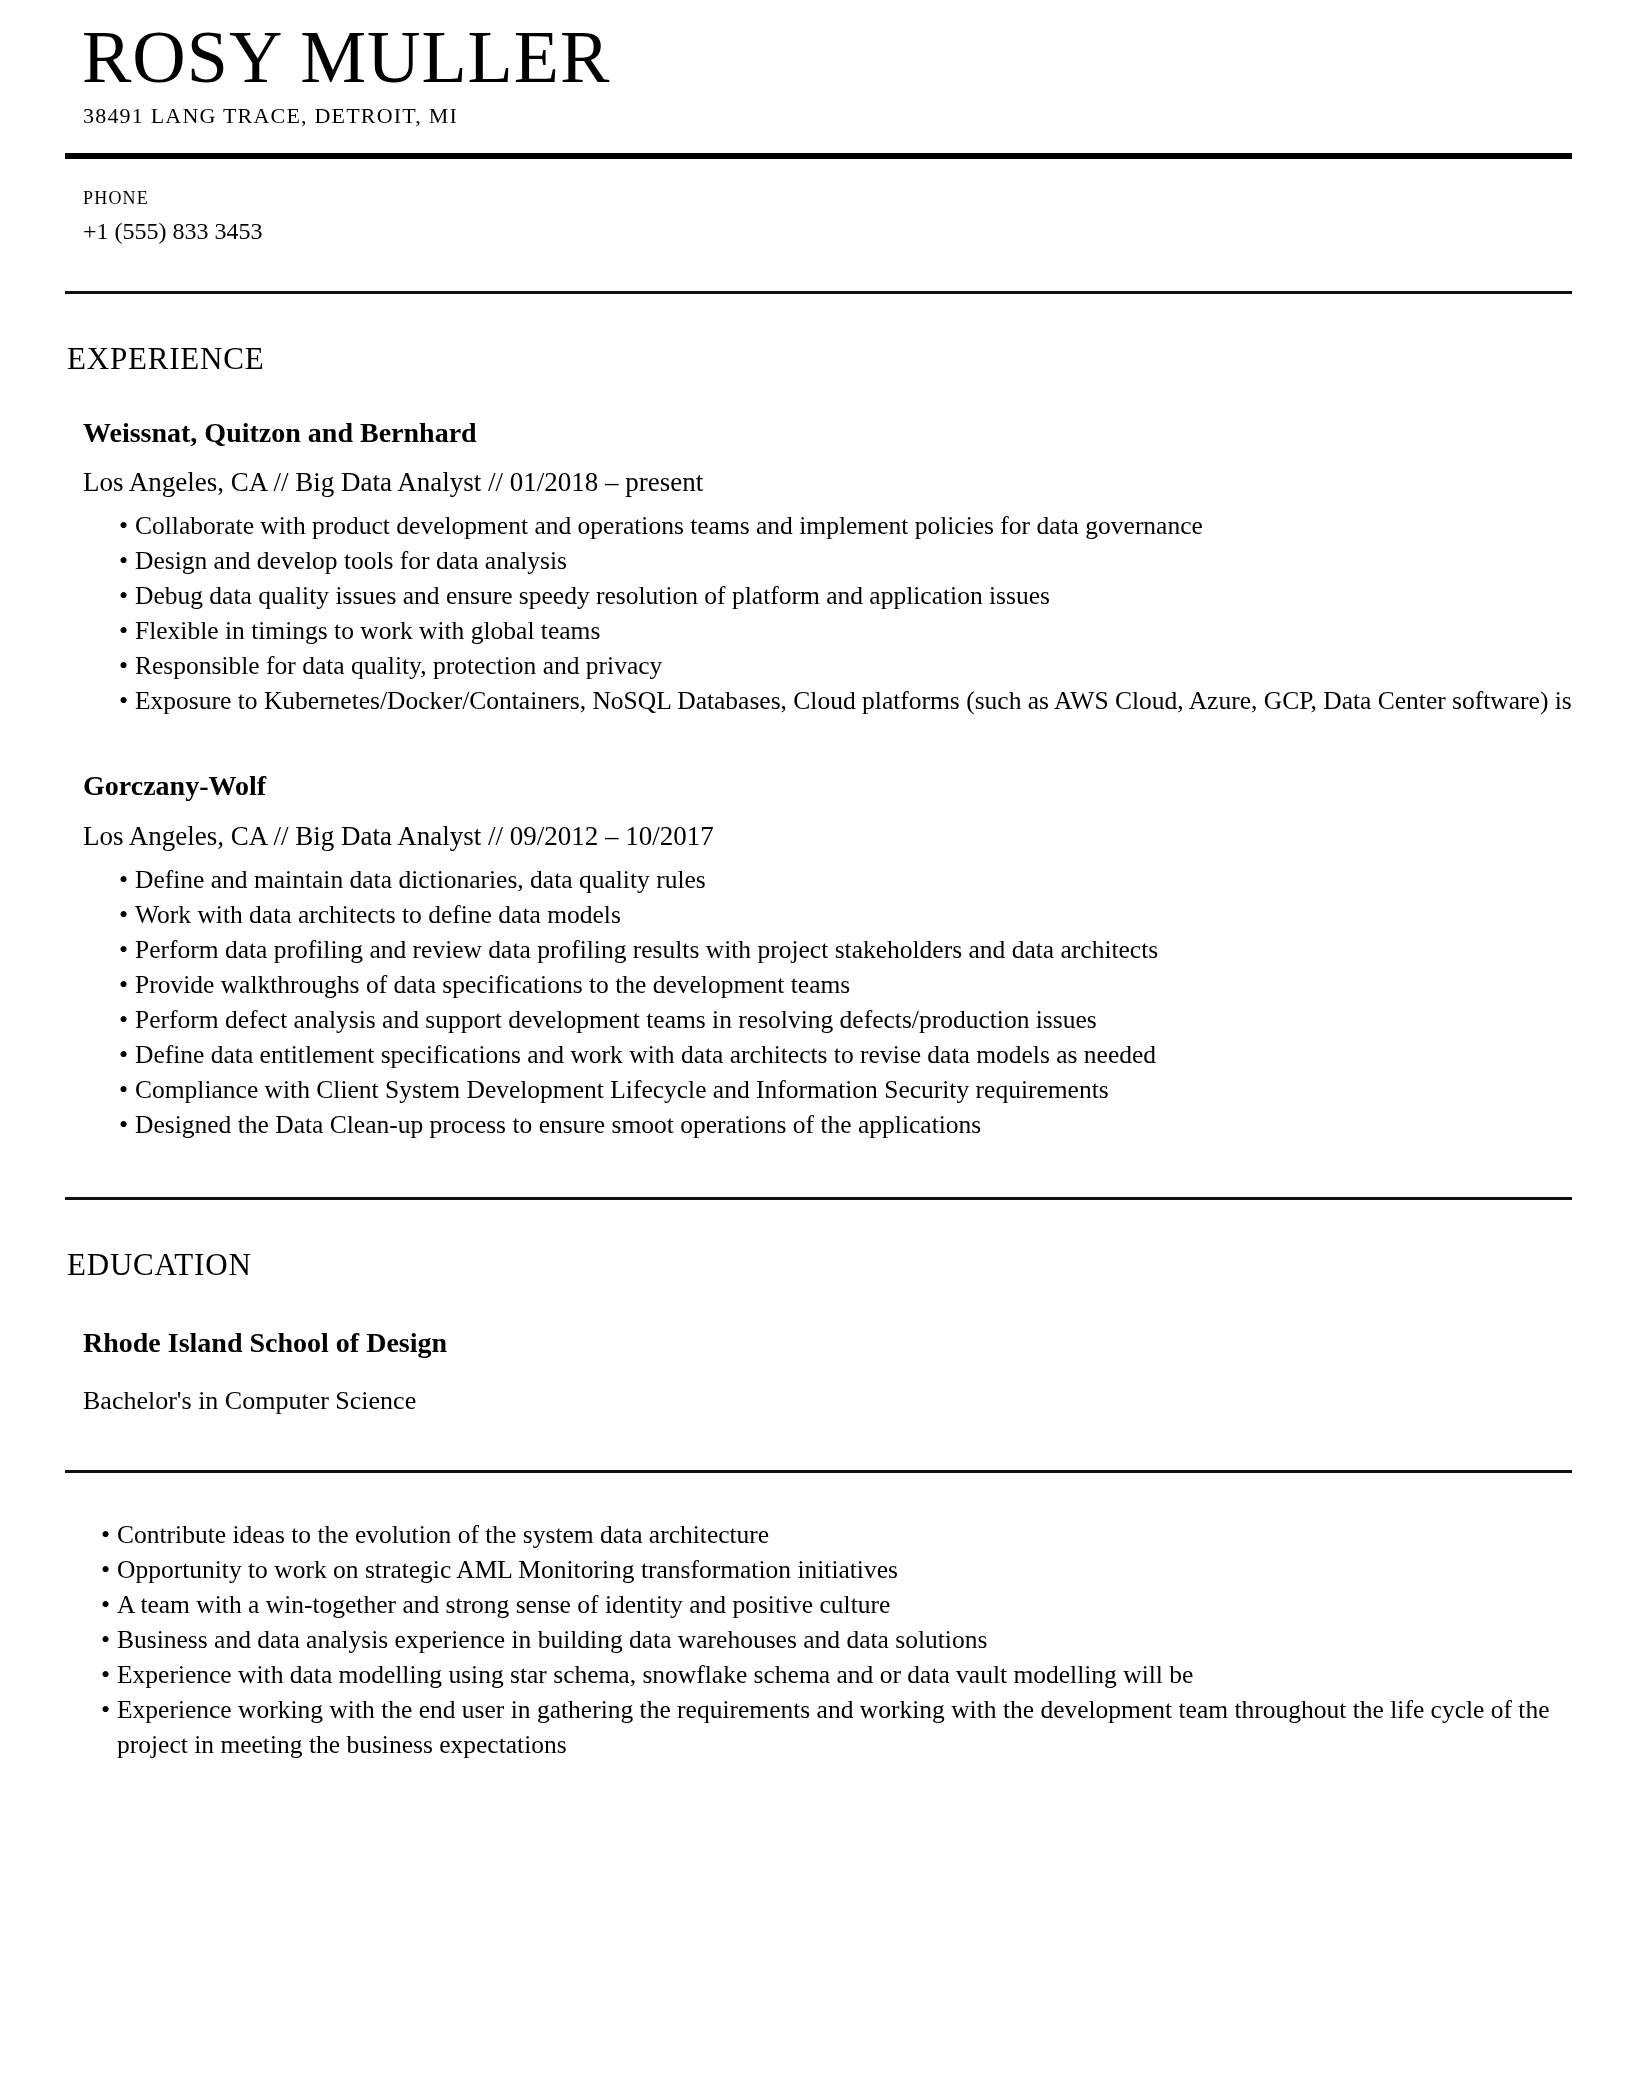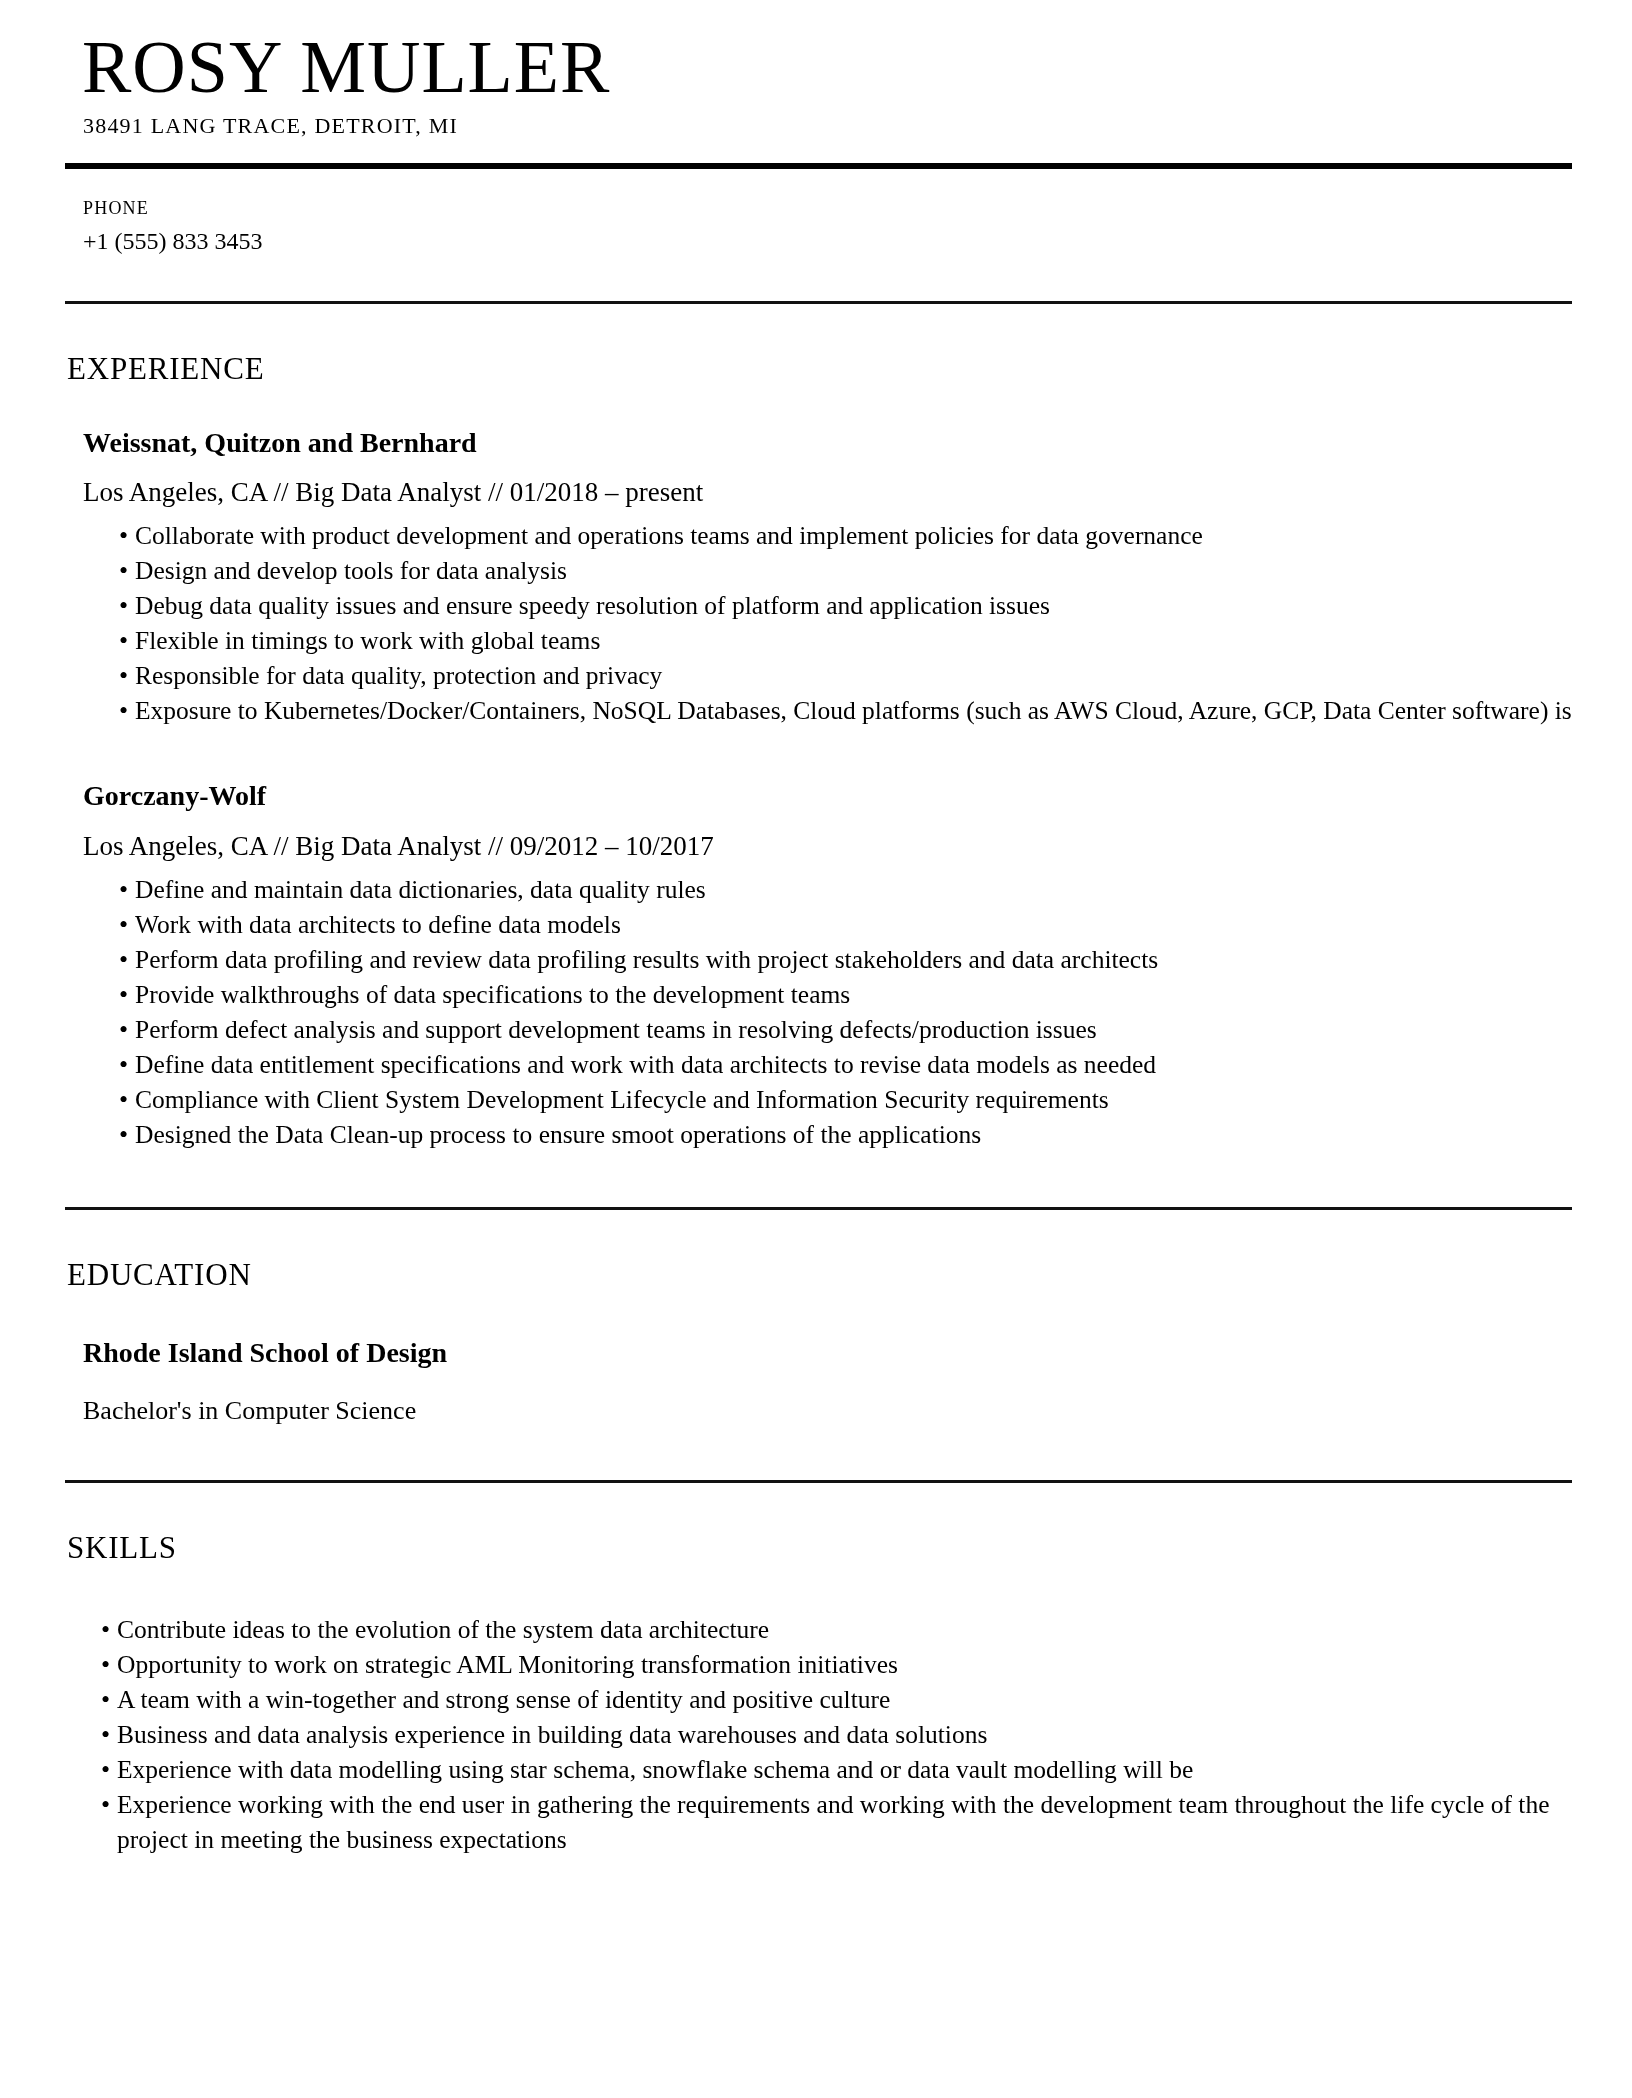--- a/index.html
+++ b/index.html
@@ -4,21 +4,21 @@
 <style>
   html, body { margin: 0; padding: 0; }
   body {
     width: 1632px;
     height: 2098px;
     background: #ffffff;
     color: #000000;
     font-family: "Liberation Serif", "DejaVu Serif", serif;
     -webkit-font-smoothing: antialiased;
   }
-  .page { padding: 30px 60px 0 65px; box-sizing: border-box; }
+  .page { padding: 20px 60px 0 65px; box-sizing: border-box; }
 
   .name {
     margin: 0 0 0 17px;
     font-size: 74px;
     line-height: 1.0;
     font-weight: 400;
     letter-spacing: 1px;
     white-space: nowrap;
   }
   .address {
@@ -178,21 +178,20 @@
     <h2 class="section-title">EDUCATION</h2>
     <div class="edu">
       <div class="school">Rhode Island School of Design</div>
       <div class="degree">Bachelor's in Computer Science</div>
     </div>
   </section>
 
   <div class="rule-thin rule-before-skills"></div>
 
   <section>
-    <h2 class="section-title">SKILLS</h2>
     <ul class="bullets skills-list">
       <li>Contribute ideas to the evolution of the system data architecture</li>
       <li>Opportunity to work on strategic AML Monitoring transformation initiatives</li>
       <li>A team with a win-together and strong sense of identity and positive culture</li>
       <li>Business and data analysis experience in building data warehouses and data solutions</li>
       <li>Experience with data modelling using star schema, snowflake schema and or data vault modelling will be</li>
       <li>Experience working with the end user in gathering the requirements and working with the development team throughout the life cycle of the project in meeting the business expectations</li>
     </ul>
   </section>
 

